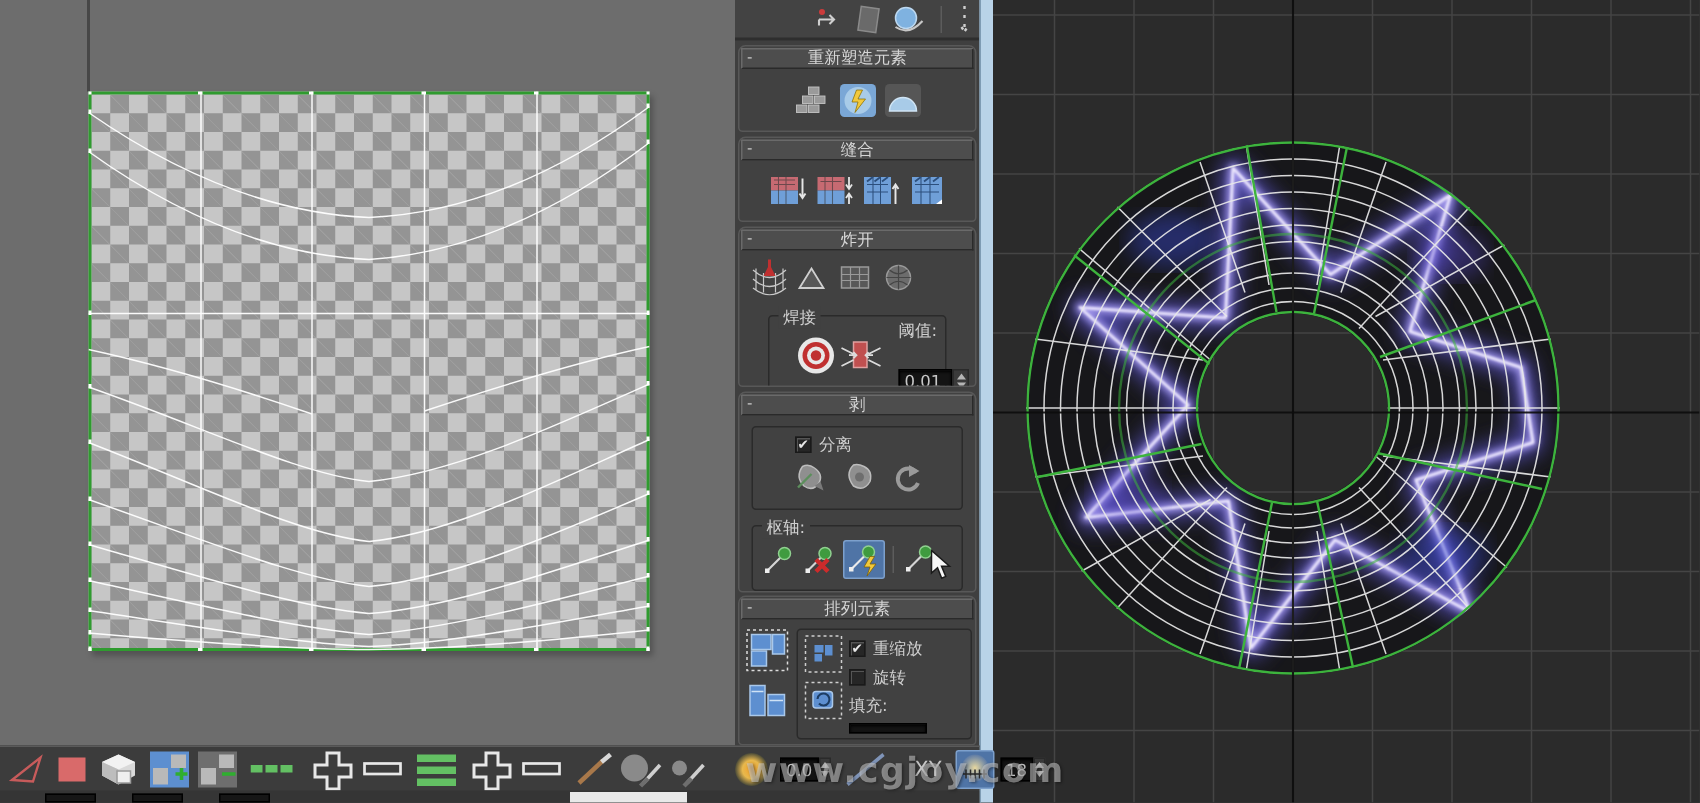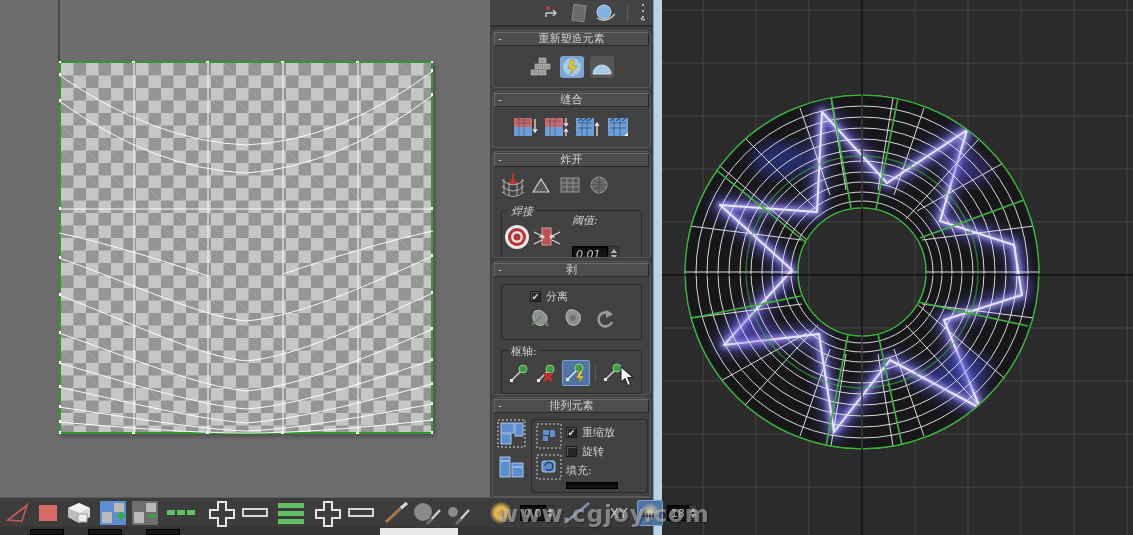--- a/index.html
+++ b/index.html
@@ -264,21 +264,21 @@
           <path d="M3,9 h18 M3,13 h18 M9,4 v14 M15,4 v14" stroke="#9a9a9a" stroke-width=".8"></path>
             </svg>
         </span>
         <span class="i">
           <svg width="24" height="22">
               <circle cx="12" cy="11" r="8" fill="#6c6c6c" stroke="#9a9a9a"></circle>
           <path d="M4,11 h16 M12,3 v16 M6,6 q6,5 12,0 M6,16 q6,-5 12,0" stroke="#454545" fill="none" stroke-width=".8"></path>
             </svg>
         </span>
       </div>
-      <div class="grp" style="margin:8px 8px 5px; height:50px; display:flex; align-items:center; padding:4px 0 0;font-style:italic;">
+      <div class="grp" style="margin:8px 19px 5px; height:50px; display:flex; align-items:center; padding:4px 16px 0;">
         <span class="grp-label">焊接</span>
         <span class="i" style="width:30px;height:30px;">
           <svg width="30" height="30">
               <circle cx="15" cy="15" r="12" fill="#e8e8e8"></circle>
               <circle cx="15" cy="15" r="9" fill="#c03030"></circle>
           <circle cx="15" cy="15" r="6" fill="#e8e8e8"></circle>
               <circle cx="15" cy="15" r="3.5" fill="#c03030"></circle>
             </svg>
         </span>
         <span class="i" style="width:30px;height:30px;">

